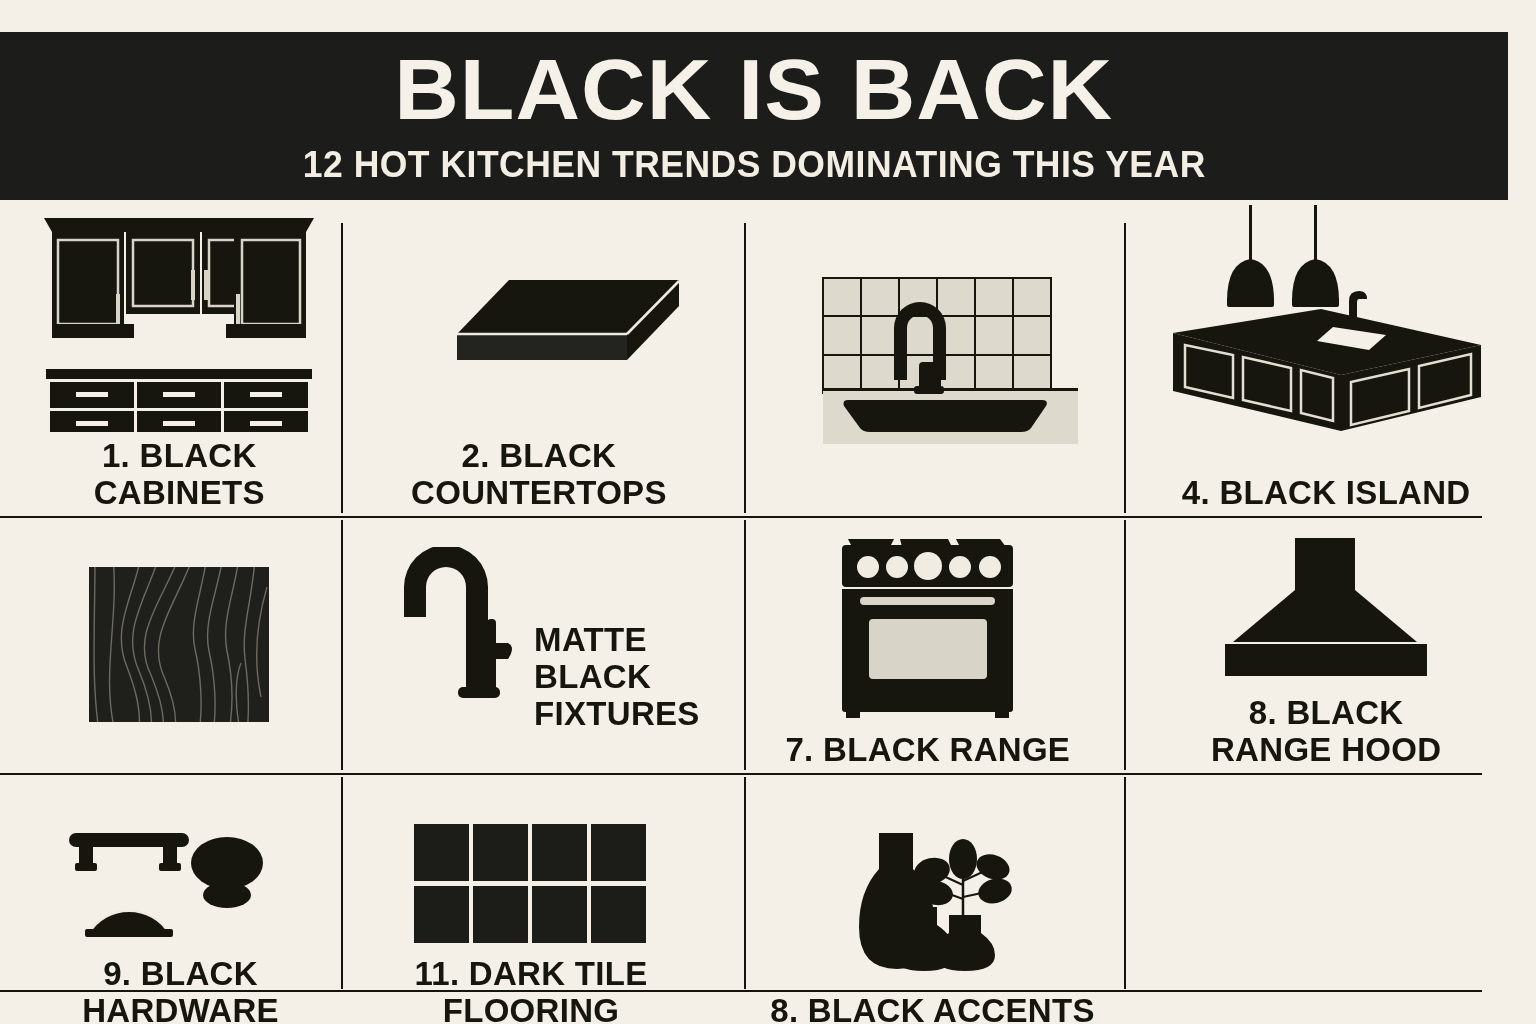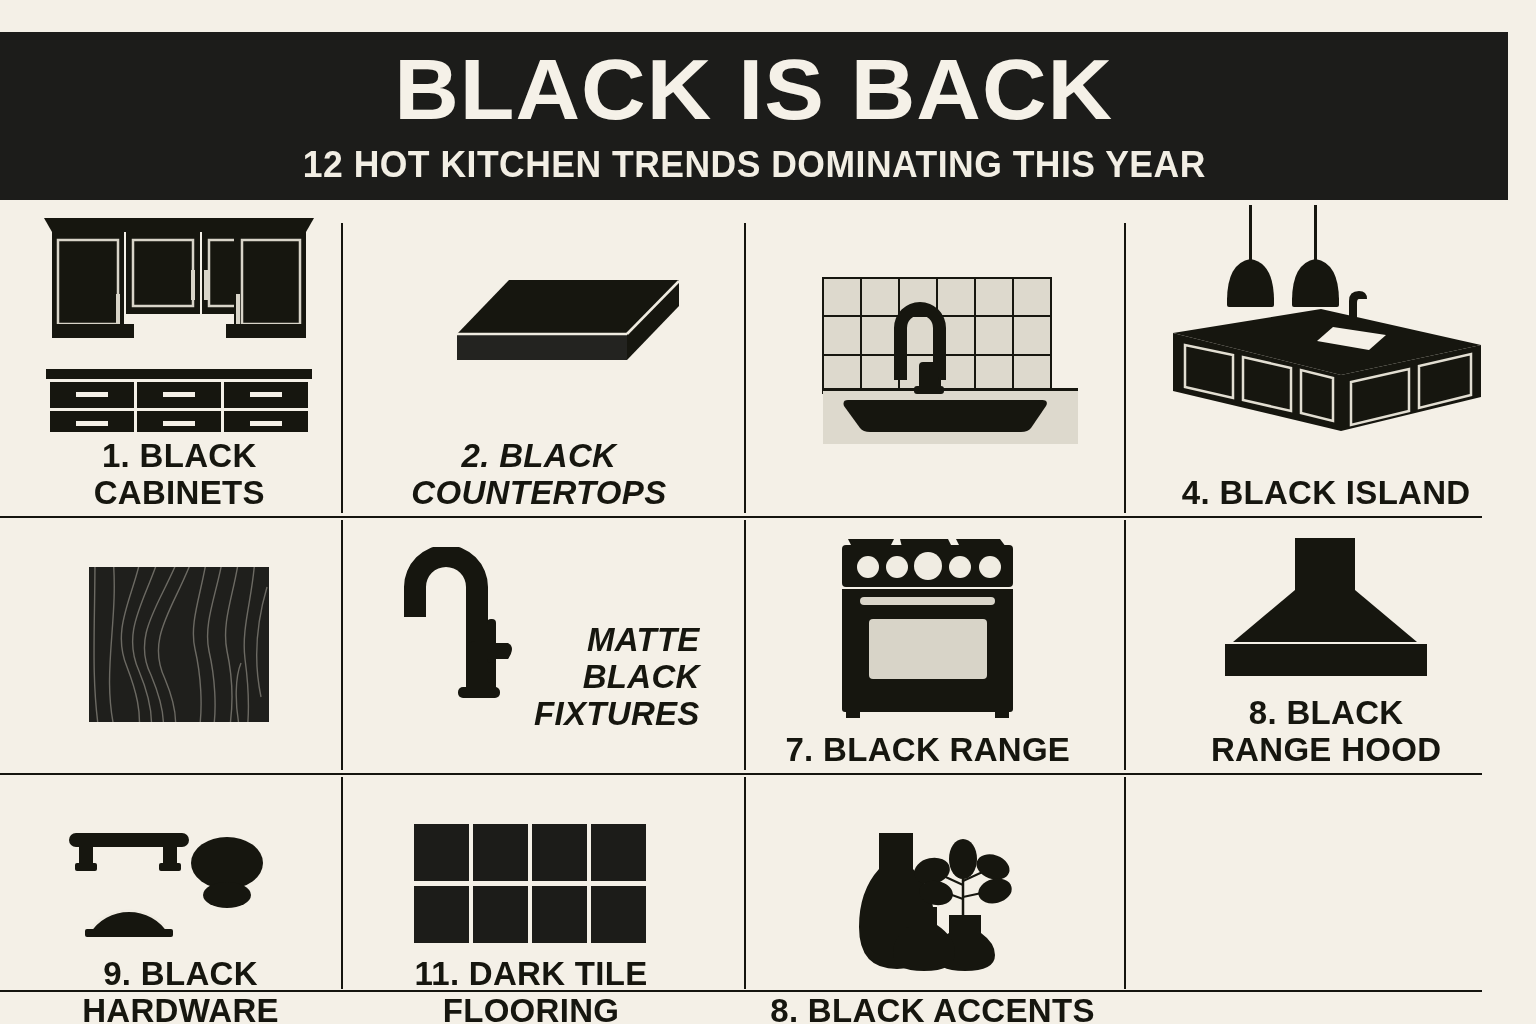--- a/index.html
+++ b/index.html
@@ -68,21 +68,21 @@
   .cell{
     position:relative;
     box-sizing:border-box;
     display:flex;
     flex-direction:column;
     align-items:center;
     justify-content:flex-end;
     padding-bottom:4px;
   }
   .c1{width:341px;padding-left:20px;}
-  .c2{width:404px;font-style:italic;}
+  .c2{width:404px;}
   .c3{width:380px;}
   .c4{width:423px;}
 
   .art{
     flex:1 1 auto;
     width:100%;
     display:flex;
     align-items:center;
     justify-content:center;
     min-height:0;
@@ -117,21 +117,21 @@
   #hdiv3{ top:785px; }
 
   
   .cell-fixtures{
     flex-direction:row;
     align-items:center;
     justify-content:center;
     padding-bottom:0;
   }
   .cell-fixtures .art{flex:0 0 auto;width:auto;}
-  .cell-fixtures .label{text-align:right;padding-left:10px;margin-top:64px;}
+  .cell-fixtures .label{text-align:left;padding-left:10px;margin-top:64px;}
 </style>
 </head>
 <body>
 
 <div id="poster">
 
   <div id="header">
     <div id="header-title">BLACK IS BACK</div>
     <div id="header-subtitle">12 HOT KITCHEN TRENDS DOMINATING THIS YEAR</div>
   </div>

